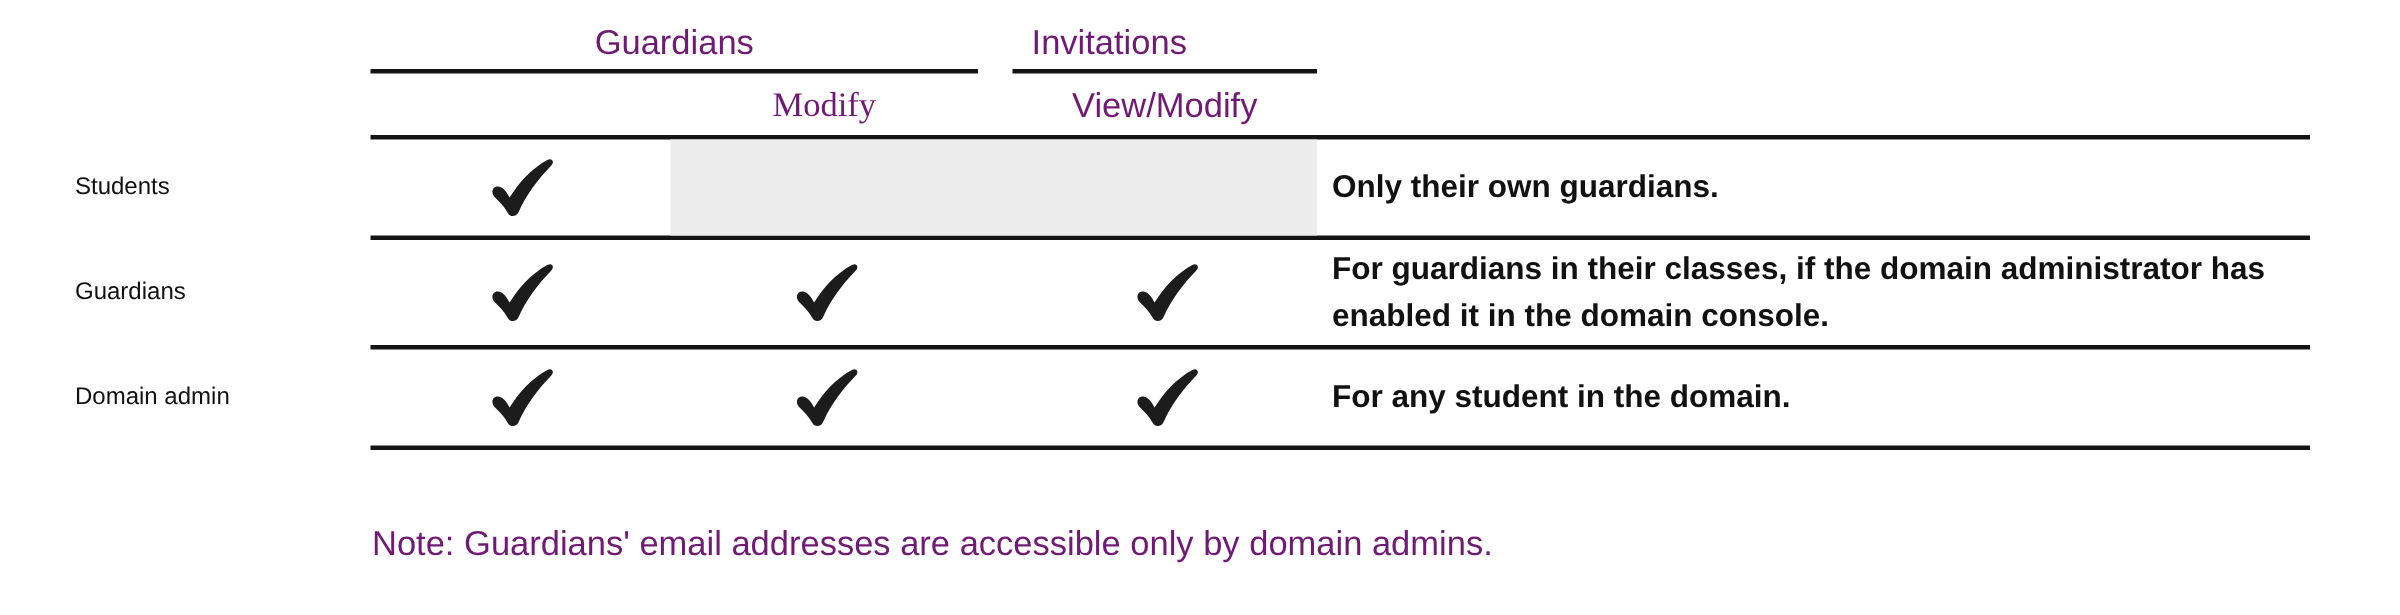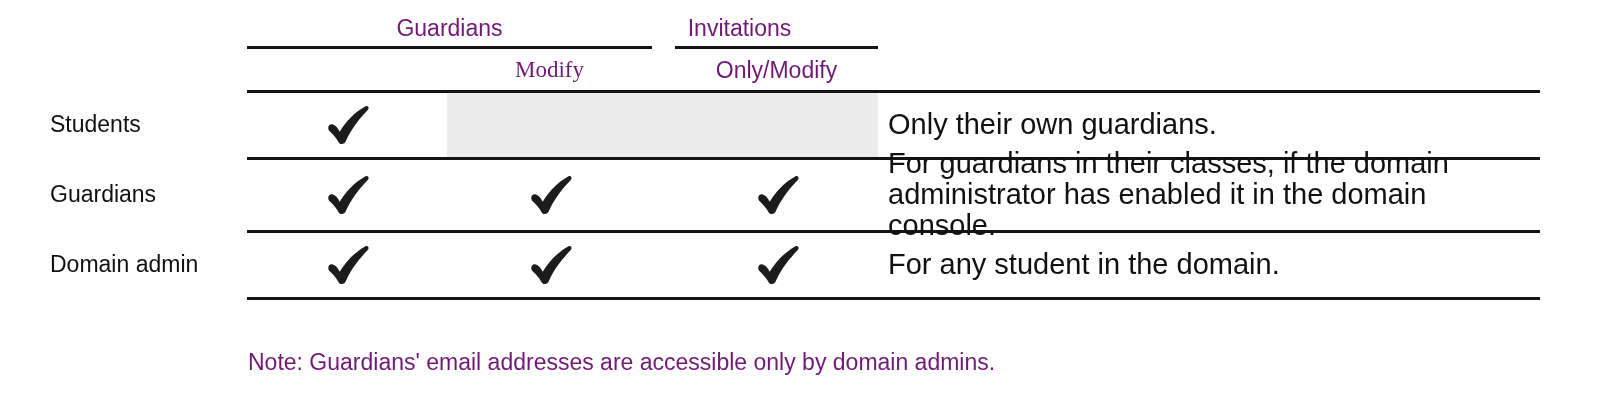--- a/index.html
+++ b/index.html
@@ -31,45 +31,45 @@
   .rule-r2{left:247px;top:230px;width:1293px;}
   .rule-r3{left:247px;top:297px;width:1293px;}
 
   
   .disabled-cell{position:absolute;left:447px;top:92.5px;width:431px;height:64.5px;background:#ececec;}
 
   
   .row0{top:92px;height:65px;}
   .row1{top:159px;height:71px;}
   .row2{top:232px;height:65px;padding-left:11px;}
-  .row-label{position:absolute;left:50px;width:190px;font-size:23px;}
+  .row-label{position:absolute;left:50px;width:190px;font-size:16px;}
   .cell{position:absolute;height:inherit;}
   .cell-view{left:247px;width:200px;}
   .cell-modify{left:447px;width:205px;}
   .cell-viewmodify{left:675px;width:203px;}
-  .cell-note{position:absolute;left:888px;width:635px;font-size:29px;line-height:31px;}
+  .cell-note{position:absolute;left:888px;width:635px;font-size:21px;line-height:31px;font-weight:bold;}
   .rowband{position:absolute;left:0;width:1600px;}
 
   .check{width:46px;height:40px;display:block;}
   .check path{fill:#1c1c1c;}
 
   .footnote{left:248px;top:346px;width:1000px;line-height:32px;}
 </style>
 </head>
 <body>
 
 <div class="stage">
 
   <div class="txt center grp-guardians">Guardians</div>
   <div class="txt center grp-invitations">Invitations</div>
   <div class="rule ul-guardians"></div>
   <div class="rule ul-invitations"></div>
 
   <div class="txt center sub-modify">Modify</div>
-  <div class="txt center sub-viewmodify">Only/Modify</div>
+  <div class="txt center sub-viewmodify">View/Modify</div>
 
   <div class="rule rule-header"></div>
   <div class="rule rule-r1"></div>
   <div class="rule rule-r2"></div>
   <div class="rule rule-r3"></div>
 
   <div class="disabled-cell"></div>
 
   <div class="rowband row0">
     <div class="row-label vcenter" style="height:65px">Students</div>

